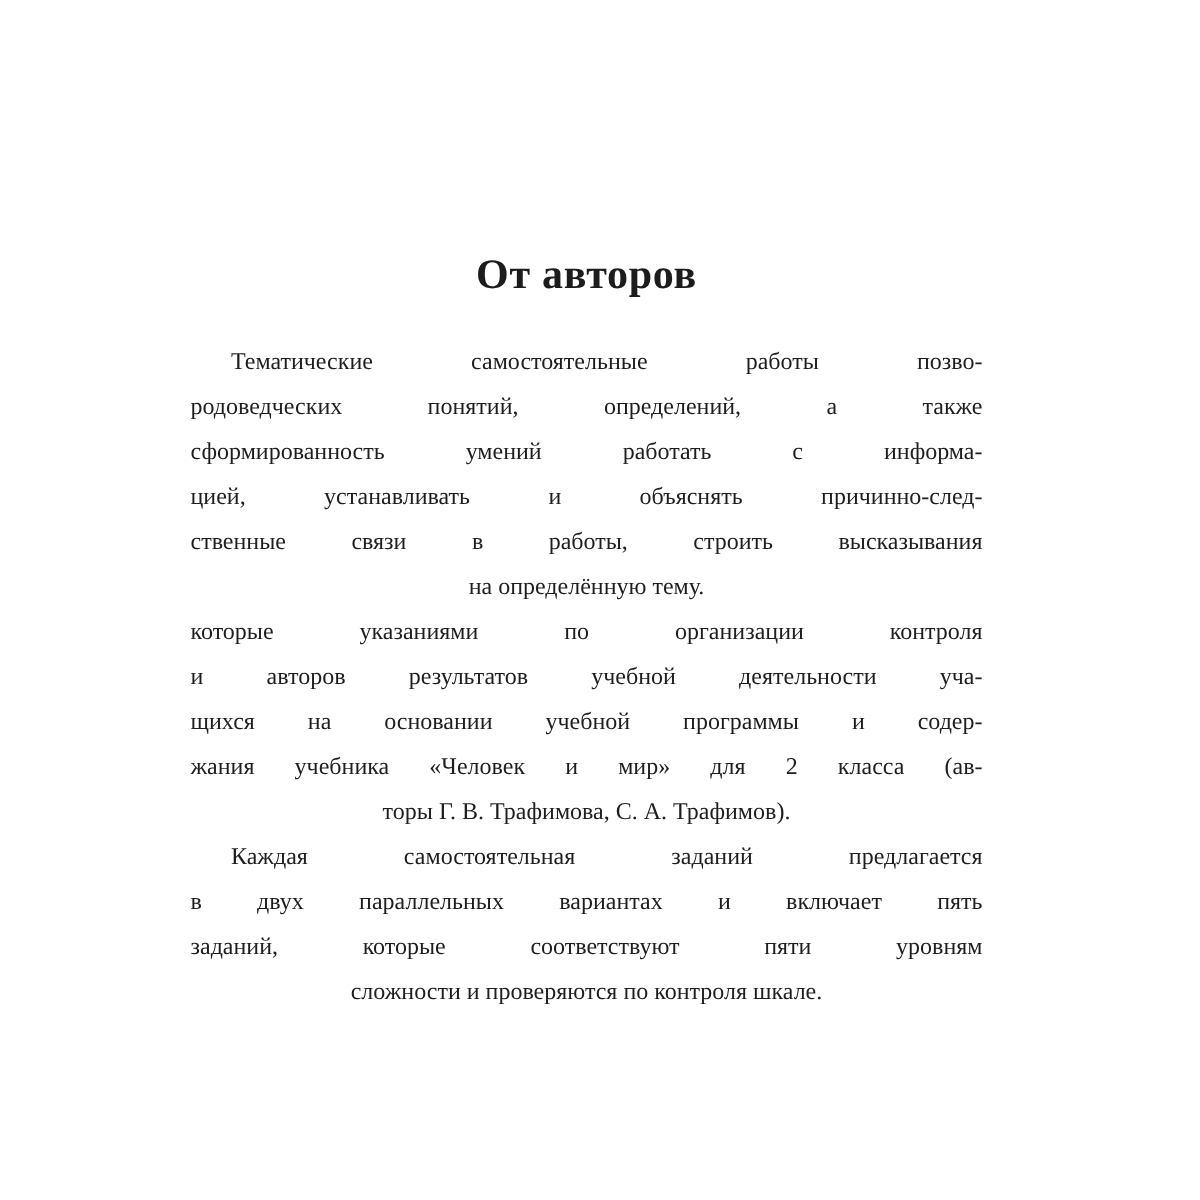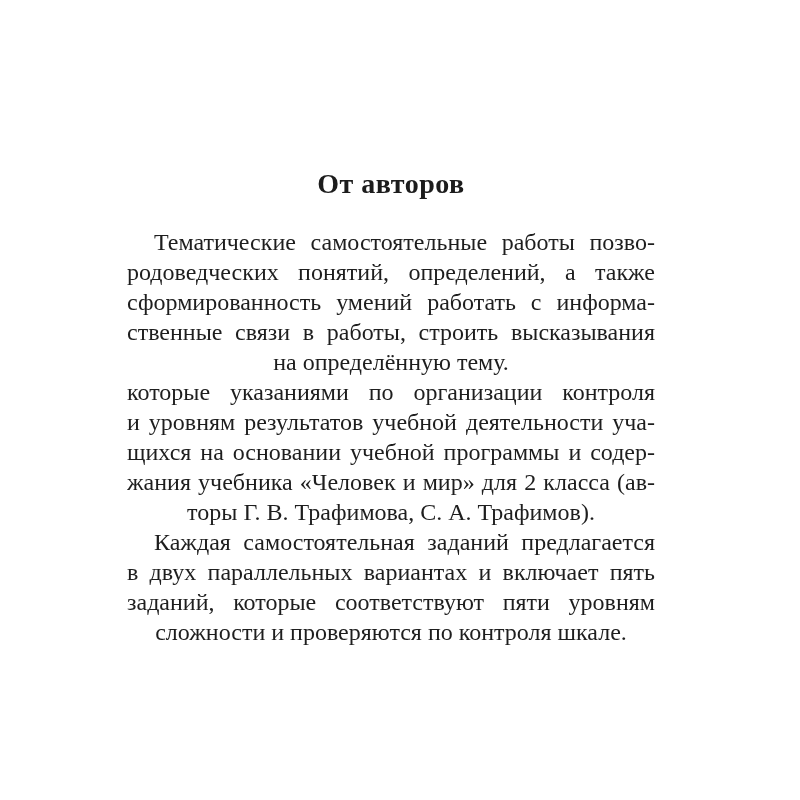--- a/index.html
+++ b/index.html
@@ -28,21 +28,21 @@
     line-height: 28px;
     color: #1c1c1c;
     letter-spacing: 0.5px;
   }
   .text-block {
     position: absolute;
     left: 127px;
     top: 227px;
     width: 528px;
     color: #1e1e1e;
-    font-size: 24px;
+    font-size: 16px;
   }
   .line {
     height: 30px;
     line-height: 30px;
     overflow: hidden;
     white-space: nowrap;
     text-align: center;
   }
   .line.jl {
     white-space: normal;
@@ -70,27 +70,28 @@
 <div class="book-page">
 
   <div class="chapter-title">От авторов</div>
 
   <div class="text-block">
 
     <div>
       <div class="line jl indent">Тематические самостоятельные работы позво-</div>
       <div class="line jl">родоведческих понятий, определений, а также</div>
       <div class="line jl">сформированность умений работать с информа-</div>
+      <div class="line jl">цией, устанавливать и объяснять причинно-след-</div>
       <div class="line jl">ственные связи в работы, строить высказывания</div>
       <div class="line">на определённую тему.</div>
     </div>
 
     <div>
       <div class="line jl">которые указаниями по организации контроля</div>
-      <div class="line jl">и уровням результатов учебной деятельности уча-</div>
+      <div class="line jl">и авторов результатов учебной деятельности уча-</div>
       <div class="line jl">щихся на основании учебной программы и содер-</div>
       <div class="line jl">жания учебника «Человек и мир» для 2 класса (ав-</div>
       <div class="line">торы Г. В. Трафимова, С. А. Трафимов).</div>
     </div>
 
     <div>
       <div class="line jl indent">Каждая самостоятельная заданий предлагается</div>
       <div class="line jl">в двух параллельных вариантах и включает пять</div>
       <div class="line jl">заданий, которые соответствуют пяти уровням</div>
       <div class="line">сложности и проверяются по контроля шкале.</div>

